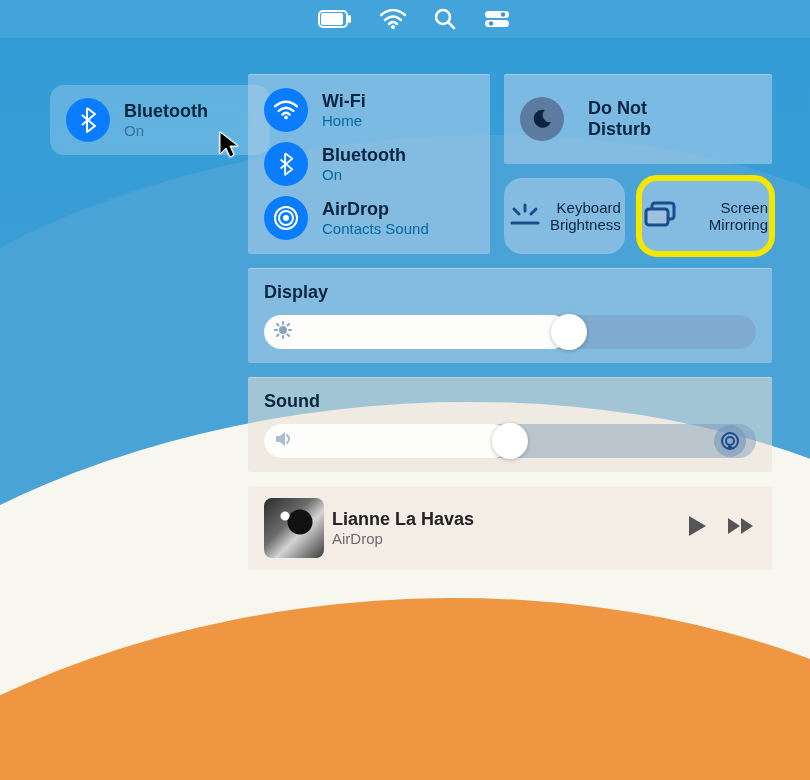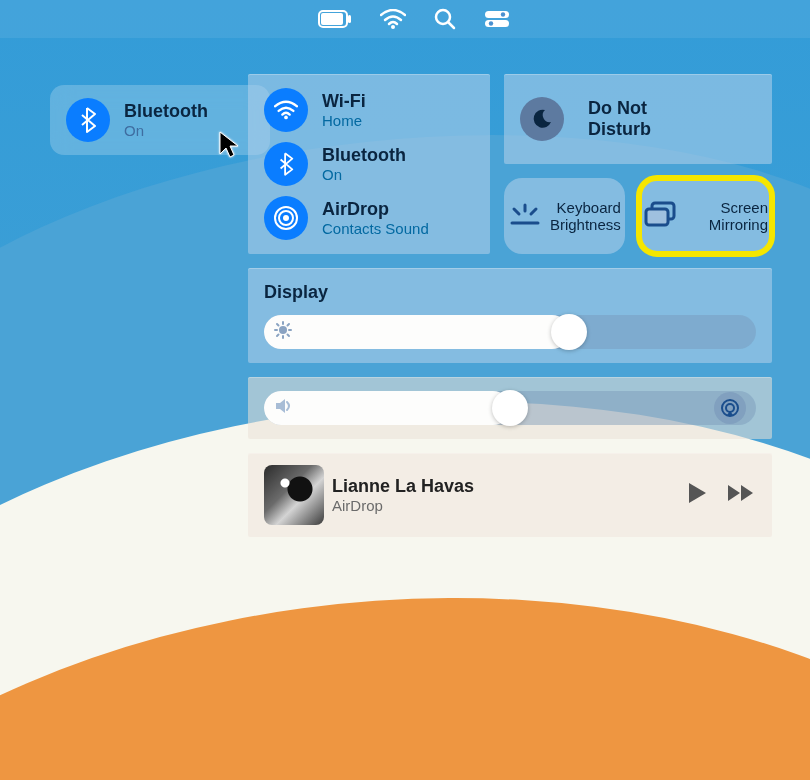--- a/index.html
+++ b/index.html
@@ -270,20 +270,21 @@
                 <line x1="13.5" y1="4.5" x2="15" y2="3"></line>
               </g>
             </svg>
         </span>
       </div>
       <div class="knob" style="left:calc(62% - 18px);"></div>
     </div>
   </div>
 
   <div class="card slider-card light">
+    <div class="hdr">Sound</div>
     <div class="slider">
       <div class="fill" style="width:50%;">
         <span class="lead-icon">
           <svg width="20" height="18" viewBox="0 0 20 18">
               <path d="M2 6 L6 6 L11 2 L11 16 L6 12 L2 12 Z" fill="#a8bdd6"></path>
               <path d="M13 5 Q17 9 13 13" fill="none" stroke="#a8bdd6" stroke-width="2" stroke-linecap="round"></path>
             </svg>
         </span>
       </div>
       <div class="knob" style="left:calc(50% - 18px);"></div>

